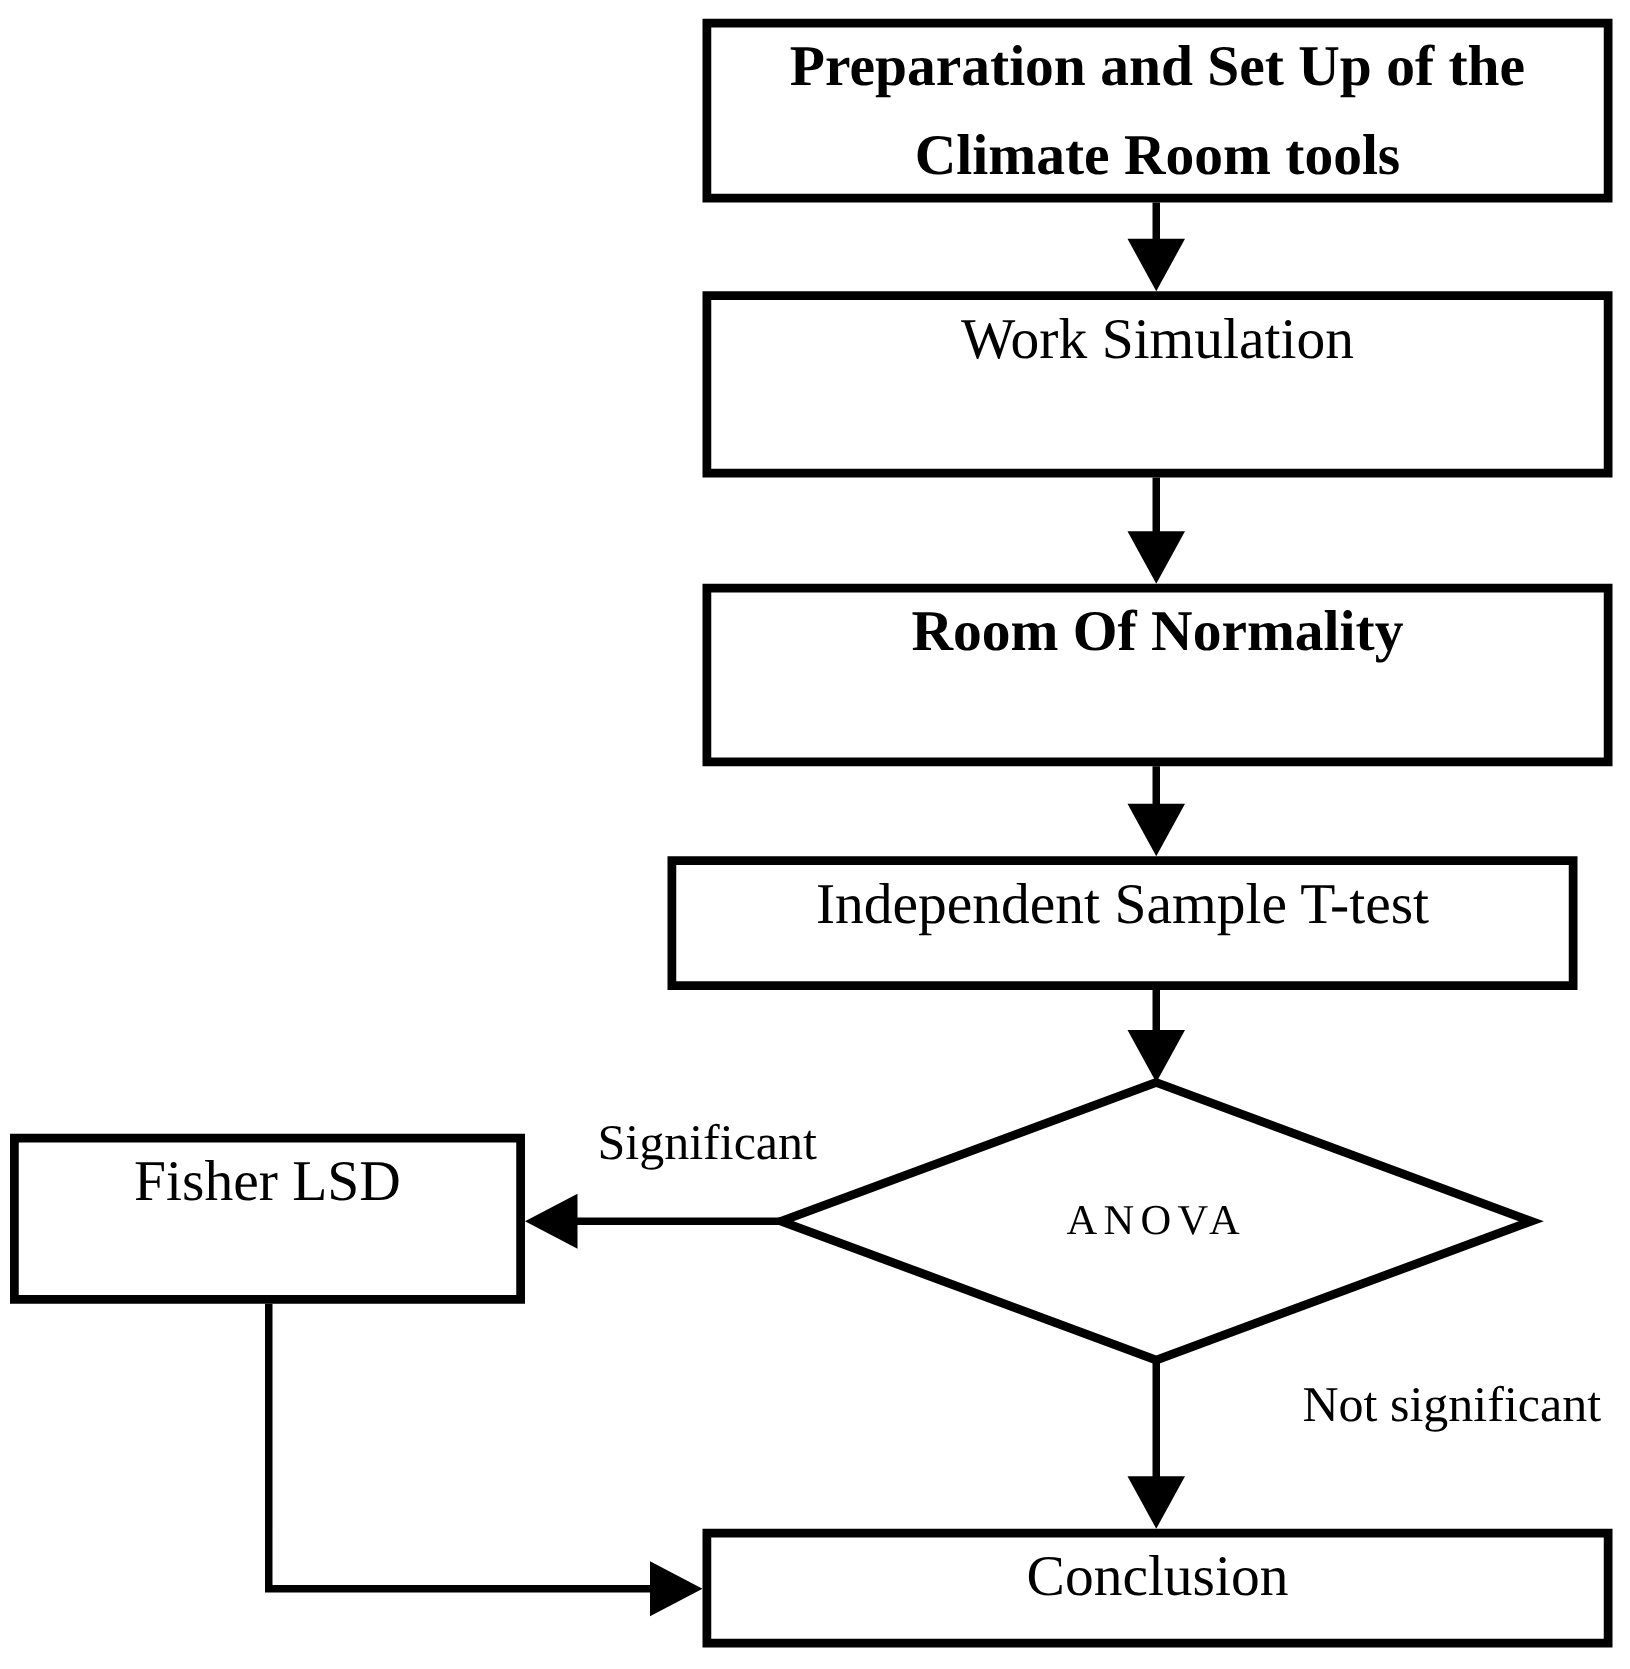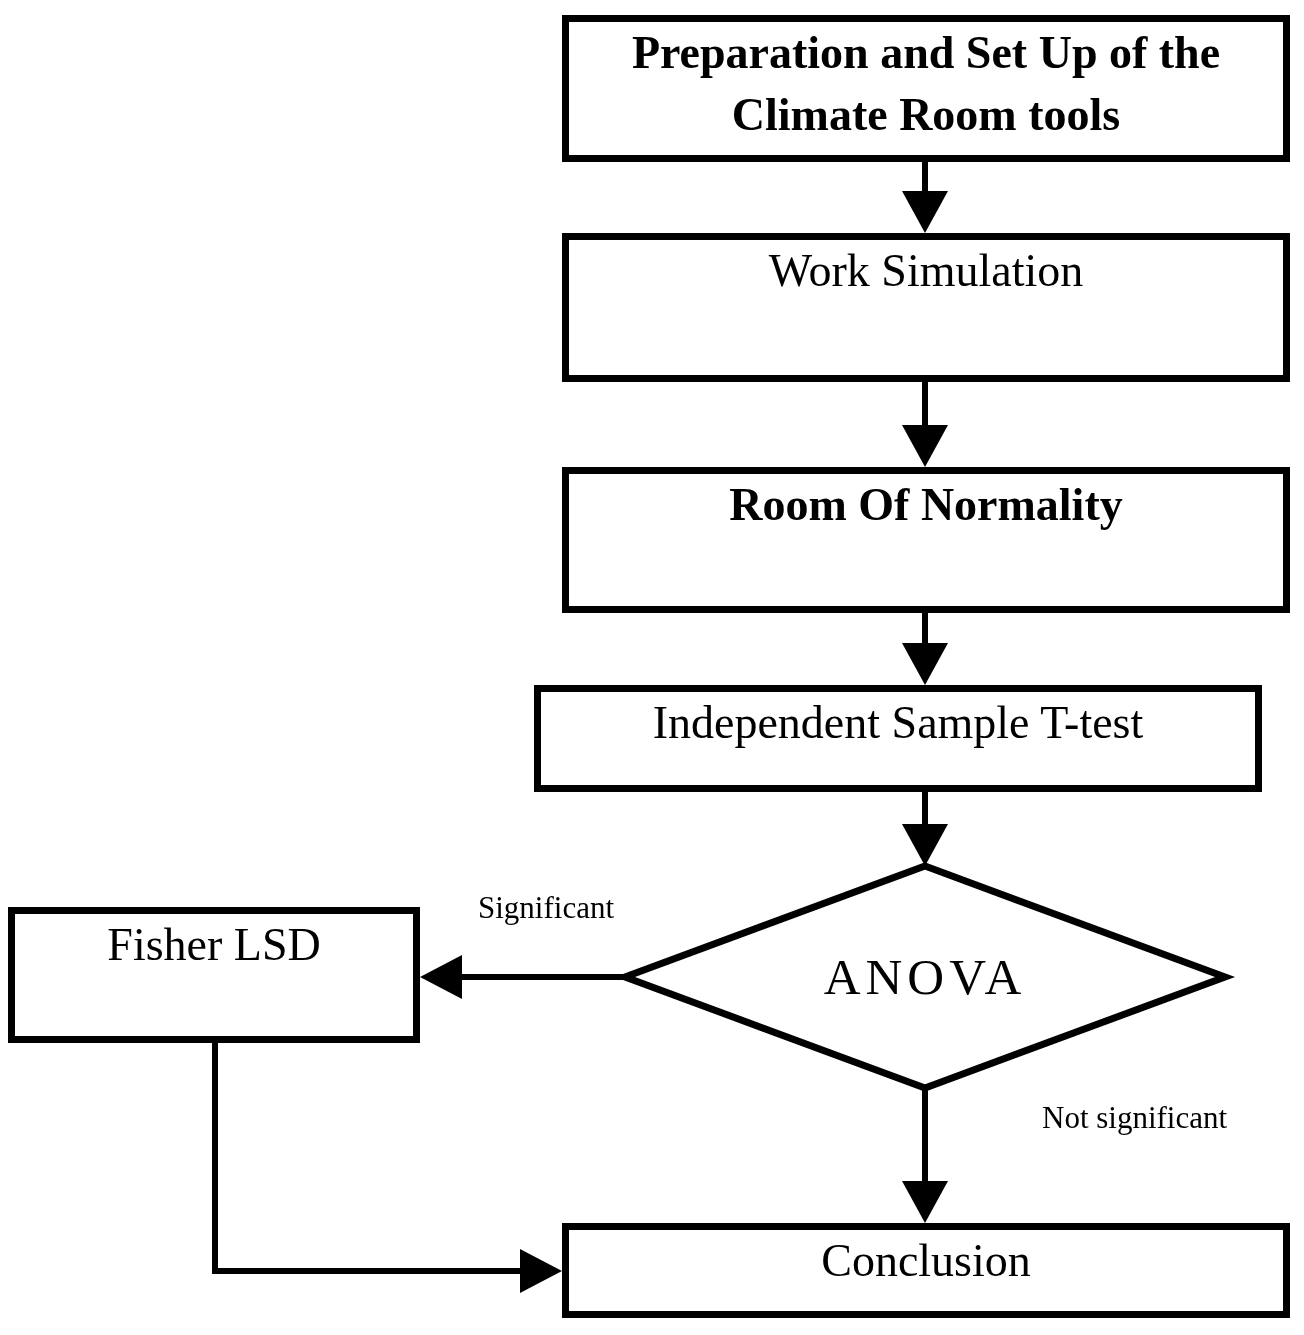--- a/index.html
+++ b/index.html
@@ -23,21 +23,21 @@
     height: 1335px;
   }
   .node {
     position: absolute;
     box-sizing: border-box;
     border: 7px solid #000000;
     background: #ffffff;
     display: flex;
     flex-direction: column;
     align-items: center;
-    justify-content: flex-start;
+    justify-content: space-between;
     text-align: center;
     font-size: 46px;
     line-height: 1.35;
     white-space: nowrap;
   }
   .node.bold { font-weight: 700; }
 
   .node-prep        { left: 562px; top: 15px;   width: 728px; height: 147px; }
   .node-work        { left: 562px; top: 233px;  width: 728px; height: 149px; }
   .node-normality   { left: 562px; top: 467px;  width: 728px; height: 146px; }
@@ -45,27 +45,27 @@
   .node-posthoc     { left: 8px;   top: 907px;  width: 412px; height: 136px; }
   .node-conclusion  { left: 562px; top: 1223px; width: 728px; height: 95px;  }
 
   .diamond-label {
     position: absolute;
     left: 625px; top: 866px;
     width: 600px; height: 222px;
     display: flex;
     align-items: center;
     justify-content: center;
-    font-size: 51px;
+    font-size: 34px;
     letter-spacing: 5px;
     pointer-events: none;
   }
   .edge-label {
     position: absolute;
-    font-size: 31px;
+    font-size: 40px;
     white-space: nowrap;
   }
   .edge-label.significant     { left: 478px;  top: 890px;  }
   .edge-label.not-significant { left: 1042px;  top: 1100px; }
 </style>
 </head>
 <body>
 
 <div class="canvas">
 

